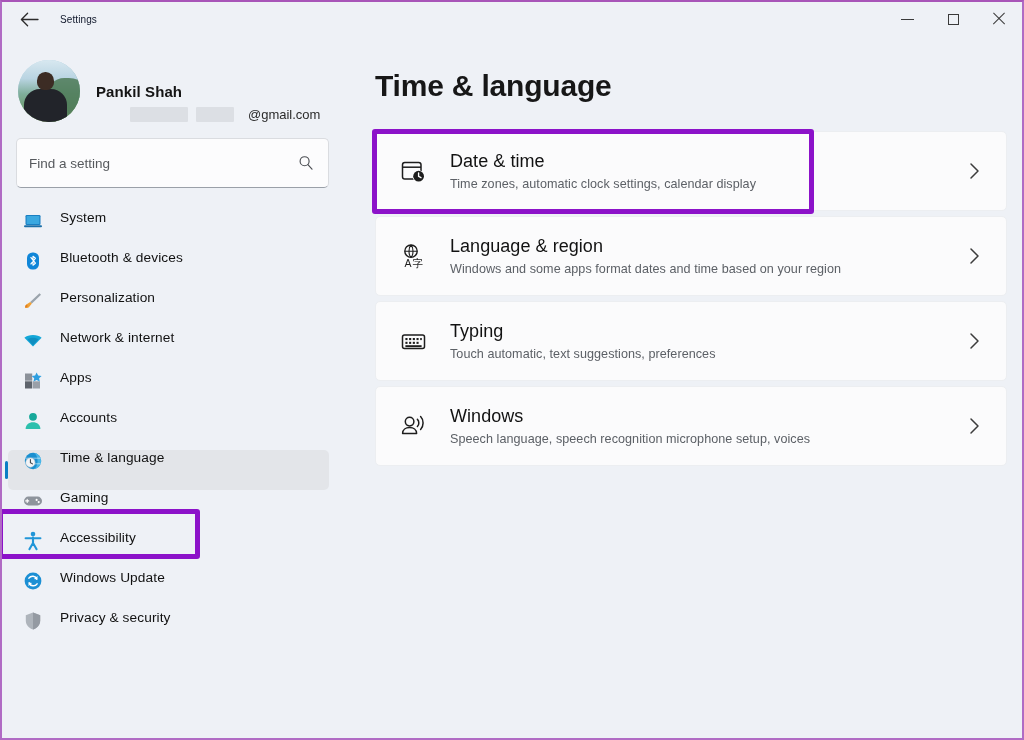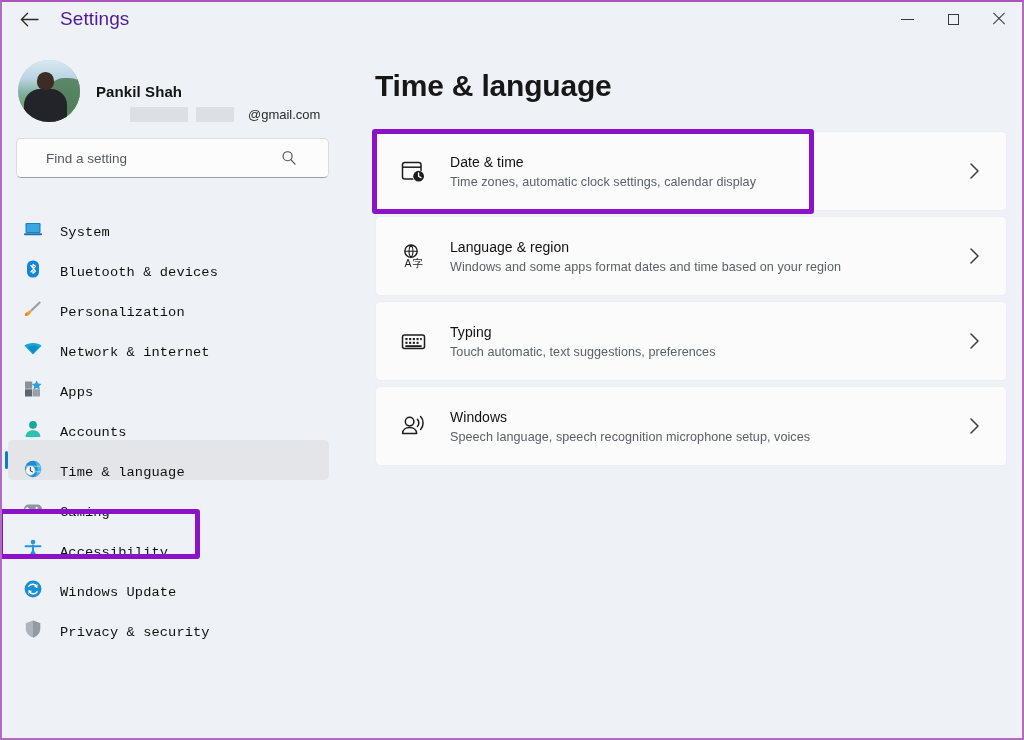--- a/index.html
+++ b/index.html
@@ -33,22 +33,22 @@
   }
   .back-btn {
     width: 42px; height: 32px;
     margin-left: 6px;
     display: flex; align-items: center; justify-content: center;
     border-radius: 4px;
   }
   .back-btn svg { display: block; }
   .win-title {
     margin-left: 10px;
-    font-size: 19px;
-    color: #4c1d95;
+    font-size: 10px;
+    color: #0f172a;
     letter-spacing: .1px;
   }
   .win-buttons {
     margin-left: auto;
     display: flex;
     height: 34px;
   }
   .win-btn {
     width: 46px; height: 34px;
     display: flex; align-items: center; justify-content: center;
@@ -141,51 +141,50 @@
     height: 15px;
     background: #dcdfe4;
     border-radius: 1px;
   }
   .redact.r1 { width: 58px; }
   .redact.r2 { width: 38px; margin-left: 8px; }
   .email-domain { margin-left: 14px; }
 
   .search-wrap {
     margin: 16px 18px 0 14px;
-    height: 40px;
+    height: 50px;
     background: #fcfcfd;
     border: 1px solid #dadce0;
     border-bottom: 1.6px solid #9aa0a8;
     border-radius: 5px;
     display: flex;
     align-items: center;
-    padding: 0 29px;
+    padding: 0 12px;
   }
   .search-input {
     flex: 1;
     border: none;
     outline: none;
     background: transparent;
     font-family: "Liberation Sans", sans-serif;
     font-size: 13.5px;
     color: #2c2c2c;
   }
   .search-input::placeholder { color: #56595d; }
   .search-icon { flex: 0 0 18px; display: flex; align-items: center; }
 
   .nav { margin-top: 22px; }
   .nav-item {
     position: relative;
     height: 40px;
     margin: 0 18px 0 6px;
     display: flex;
-    align-items: flex-end;
+    align-items: flex-start;
     border-radius: 5px;
     padding-left: 14px;
-    font-family: Liberation Mono, monospace;
   }
   .nav-item.selected { background: #e3e5e9; }
   .nav-item.selected::before {
     content: "";
     position: absolute;
     left: -3px; top: 11px;
     width: 3px; height: 18px;
     background: #0b7ec4;
     border-radius: 2px;
   }
@@ -231,21 +230,21 @@
     padding: 0 22px 0 20px;
   }
   .card-icon {
     width: 34px; height: 34px;
     flex: 0 0 34px;
     display: flex; align-items: center; justify-content: center;
     color: #1d1d1d;
   }
   .card-text { margin-left: 20px; flex: 1; }
   .card-title {
-    font-size: 14px;
+    font-size: 18px;
     color: #121212;
     letter-spacing: .05px;
   }
   .card-desc {
     margin-top: 5px;
     font-size: 12.6px;
     color: #5c6066;
     letter-spacing: .05px;
   }
   .card-chevron {

